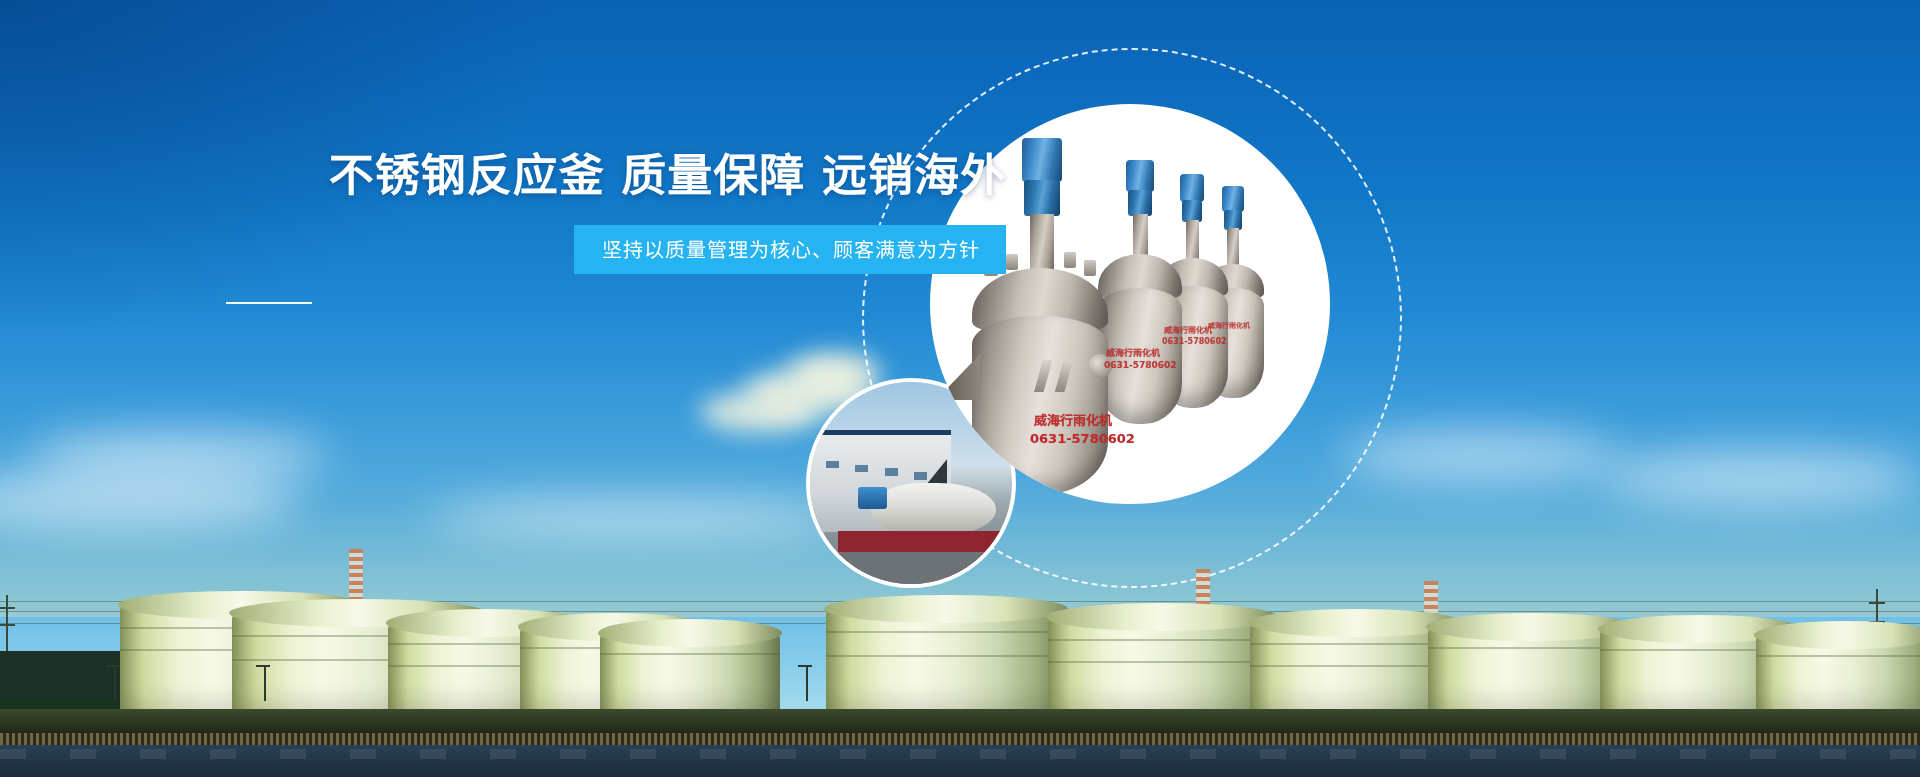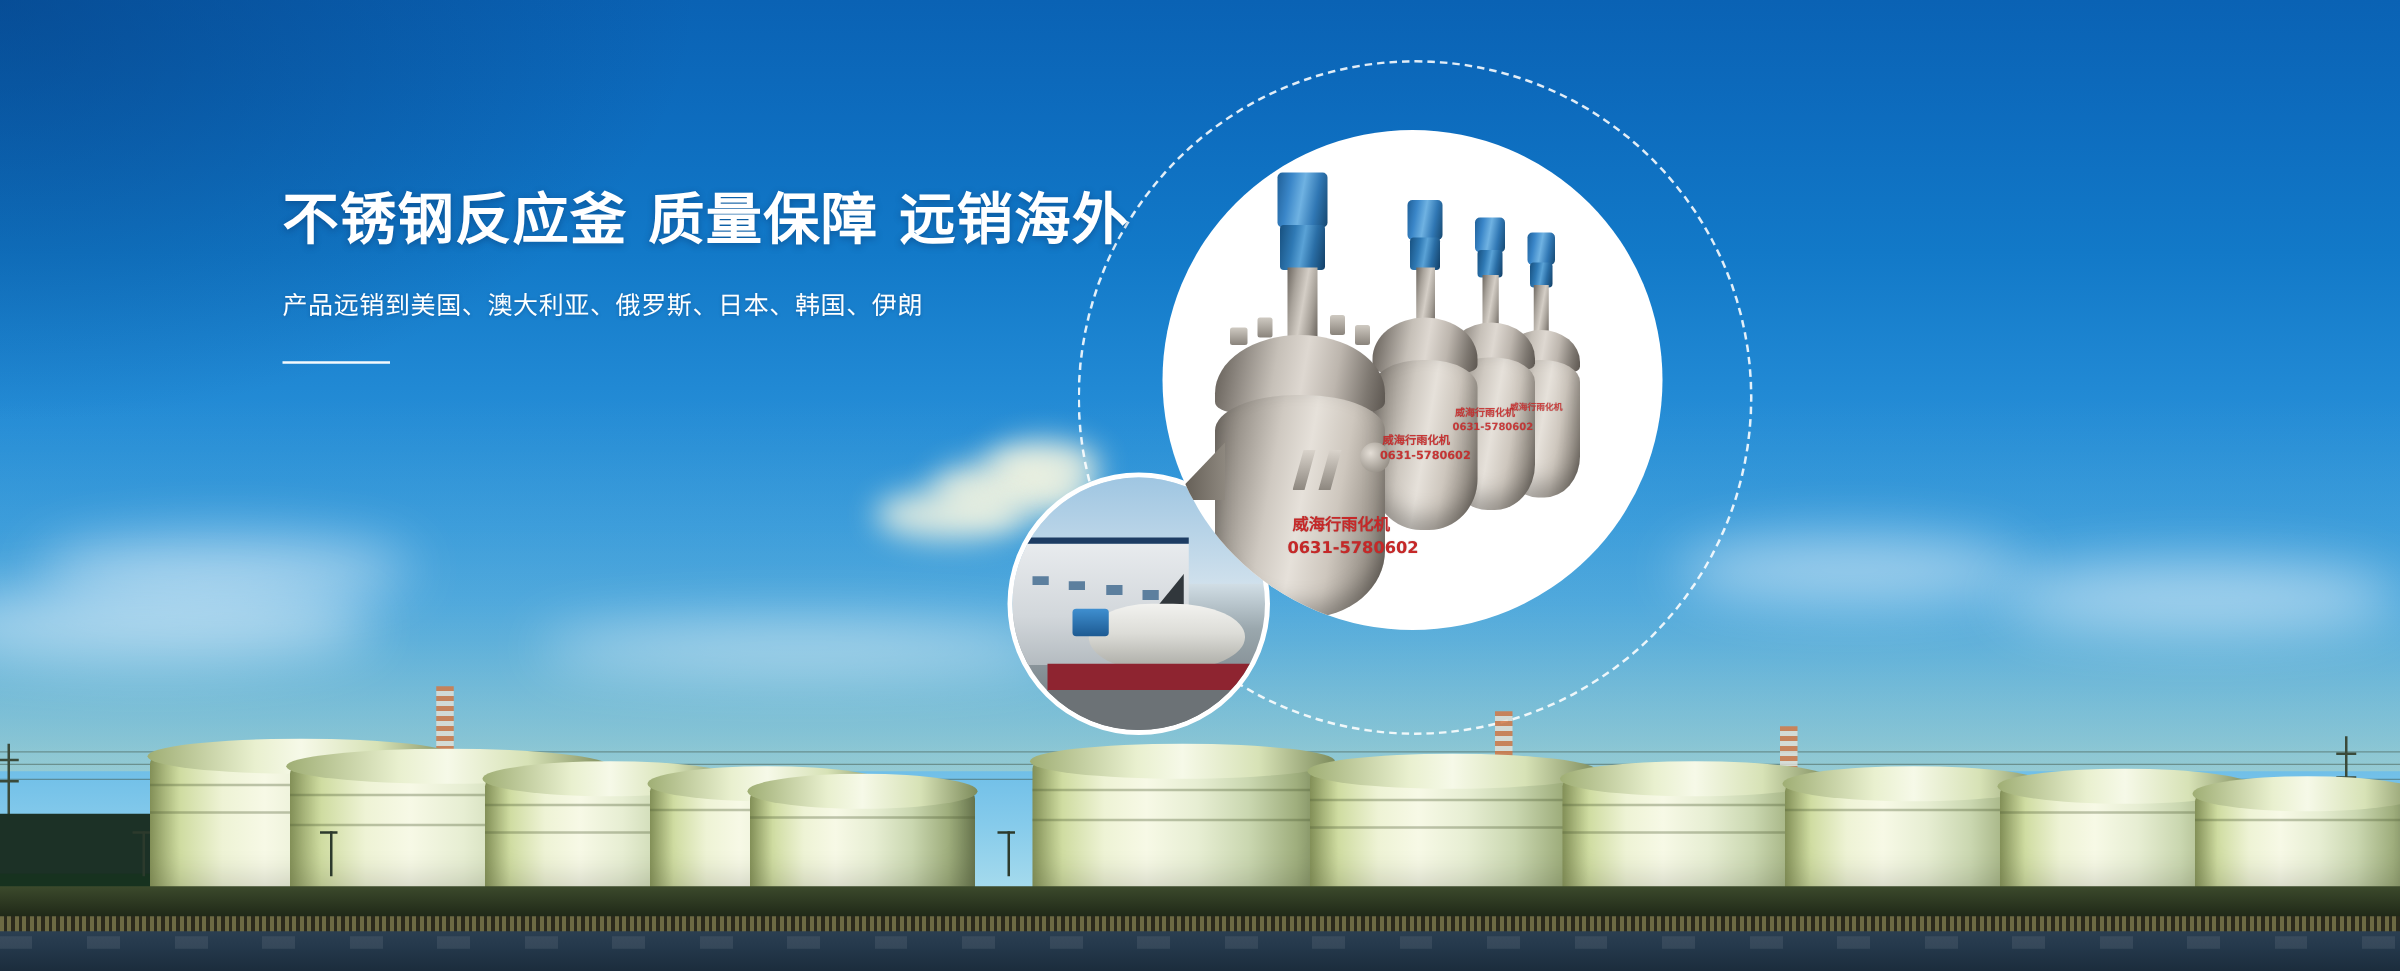--- a/index.html
+++ b/index.html
@@ -169,21 +169,21 @@
     position:absolute;bottom:138px;width:14px;height:90px;
     background:repeating-linear-gradient(180deg,rgba(210,120,70,.85) 0 4px,rgba(230,225,215,.8) 4px 8px);
   }
   .wire{
     position:absolute;left:0;right:0;height:1px;background:rgba(60,75,60,.45);
   }
   .lamp{position:absolute;bottom:76px;width:2px;height:36px;background:#2c3a2c;}
   .lamp::before{content:"";position:absolute;top:0;left:-8px;width:14px;height:2px;background:#2c3a2c;}
 
   
-  .copy{position:absolute;left:226px;top:152px;width:780px;}
+  .copy{position:absolute;left:226px;top:152px;width:780px;text-align:right;}
   .headline{
     color:#ffffff;font-weight:bold;font-size:45px;letter-spacing:1px;
     line-height:1.05;margin:0;white-space:nowrap;
     text-shadow:0 2px 6px rgba(0,35,80,.35);
     font-family:"DejaVu Sans",sans-serif;
   }
   .tagbar{
     display:inline-block;margin-top:26px;background:#26b3f2;
     padding:9px 26px 11px 28px;
   }
@@ -348,21 +348,23 @@
       <div class="v-brand" style="left:234px;top:222px;font-size:8px;opacity:.88;">威海行雨化机</div>
       <div class="v-brand" style="left:232px;top:233px;font-size:8px;opacity:.88;">0631-5780602</div>
 
       <div class="v-brand" style="left:278px;top:218px;font-size:7px;opacity:.85;">威海行雨化机</div>
     </div>
   </div>
 
   <div class="copy">
     <h1 class="headline">不锈钢反应釜 质量保障 远销海外</h1>
 
+    <div class="tagbar">
+      <span>坚持以质量管理为核心、顾客满意为方针</span>
+    </div>
 
     <div class="desc">
-      <div>产品远销到美国、澳大利亚、俄罗斯、日本、韩国、伊朗</div>
     </div>
 
     <div class="rule"></div>
   </div>
 
 </div>
 
 </body></html>

